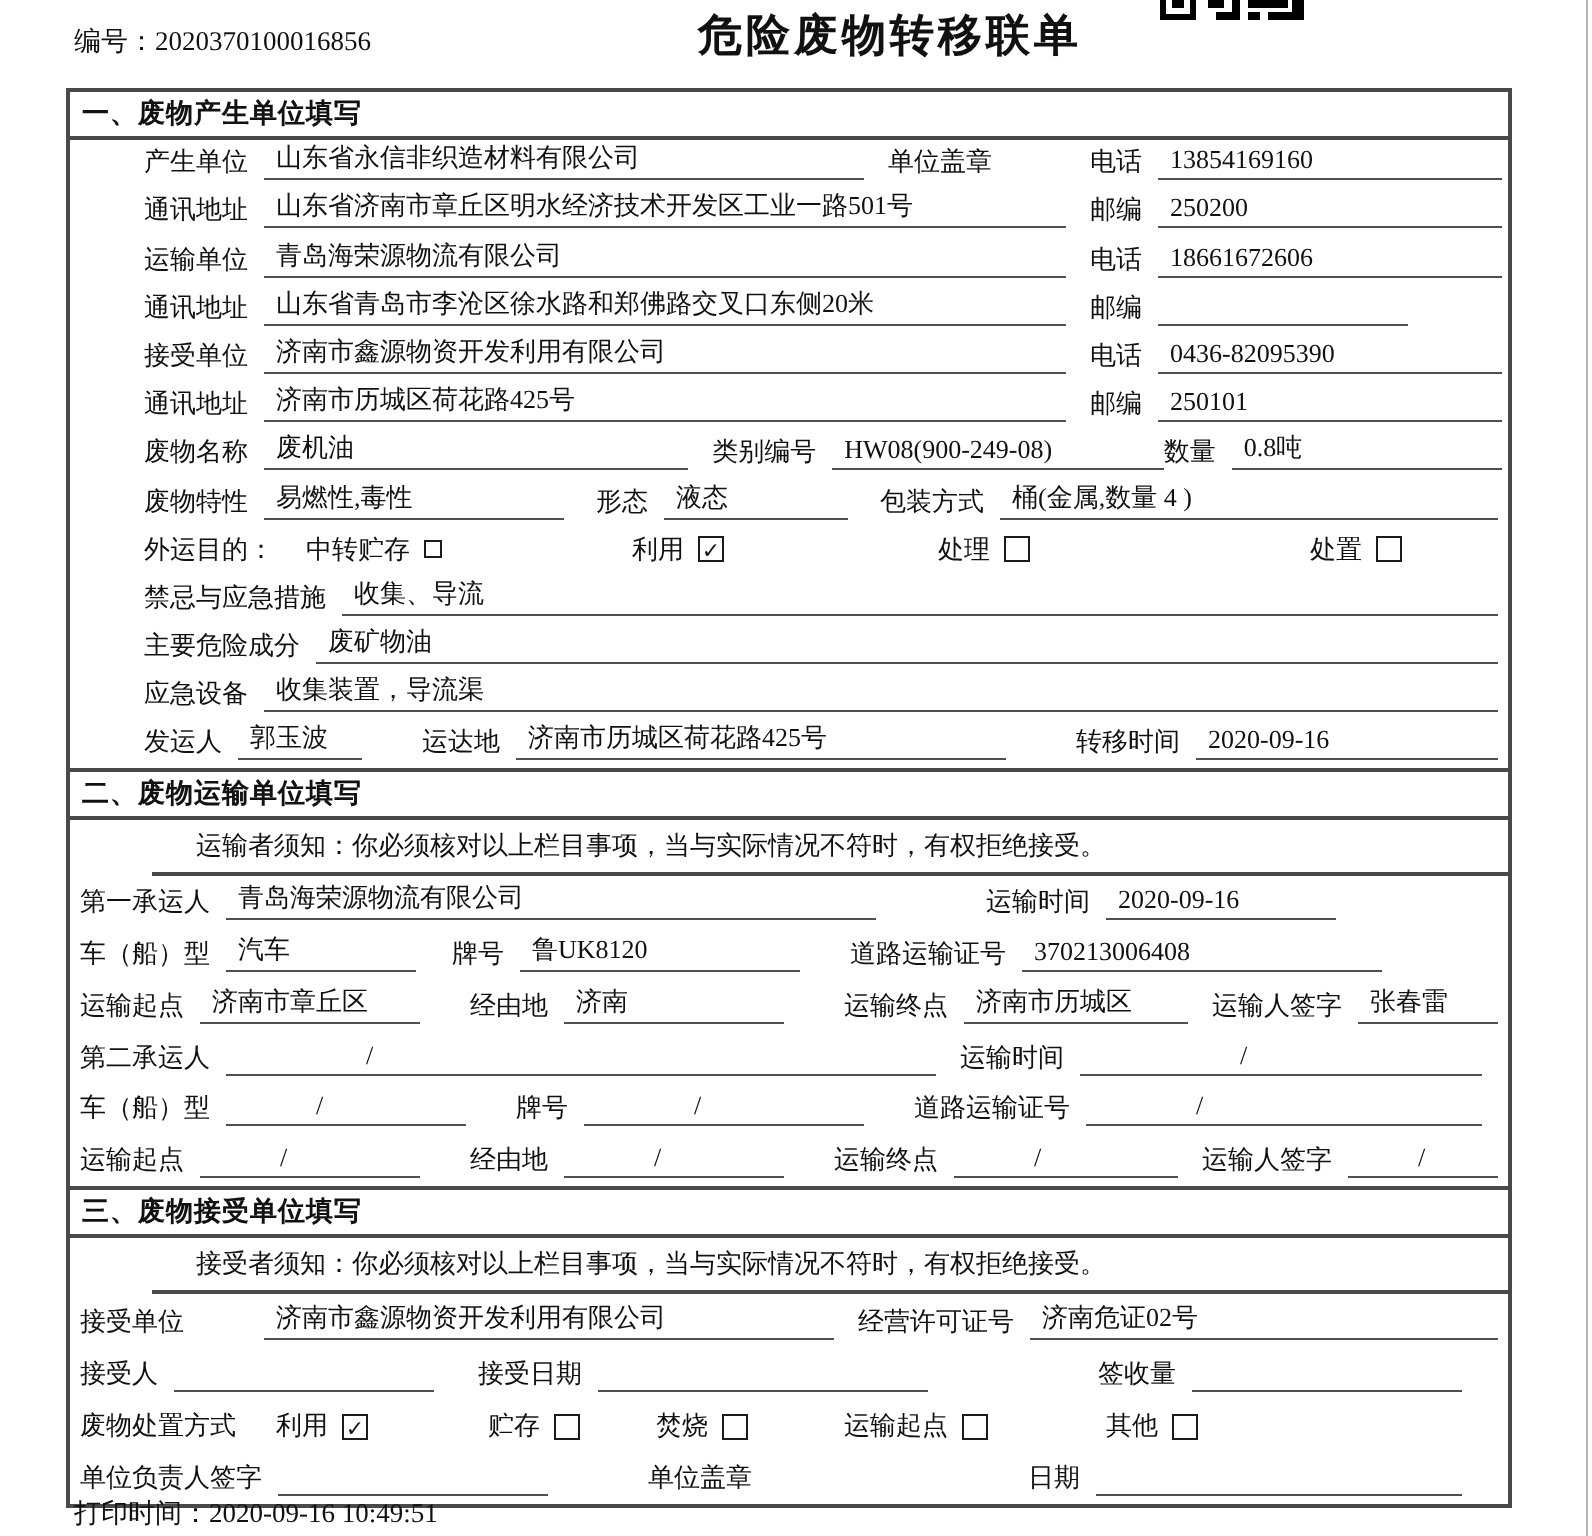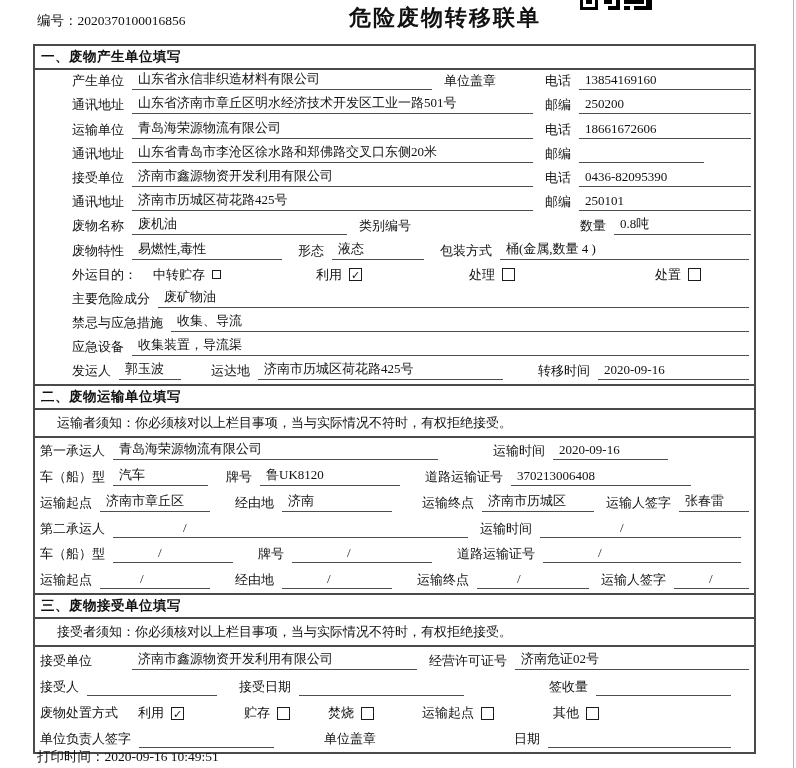--- a/index.html
+++ b/index.html
@@ -15,21 +15,21 @@
   .doc-title{position:absolute;left:300px;top:3px;width:290px;text-align:center;
     font-size:22px;font-weight:bold;letter-spacing:2px;white-space:nowrap;}
   .qr{position:absolute;left:580px;top:0;width:72px;height:10px;}
 
   .form{position:absolute;left:33px;top:44px;width:723px;}
   .sec{border:2px solid var(--bd);background:#fff;box-sizing:border-box;}
   .sec + .sec{margin-top:-2px;}
   .sec-title{height:22px;display:flex;align-items:center;padding-left:6px;
     font-weight:bold;font-size:13.5px;border-bottom:2px solid var(--bd);letter-spacing:.5px;}
   .notice{height:26px;display:flex;align-items:center;padding-left:22px;
-    border-bottom:2px solid var(--bd);white-space:nowrap;}
+    border-bottom:2px solid var(--bd);white-space:nowrap;margin-left:41px;}
   .row{display:flex;align-items:flex-end;padding:0 3px 4px 5px;box-sizing:border-box;}
   .s1 .row{height:24.2px;padding-left:37px;}
   .s2 .row{height:25.8px;}
   .s3 .row{height:26.3px;}
   .lbl{white-space:nowrap;margin-right:8px;}
   .val{border-bottom:1px solid var(--ul);padding:0 2px 1px 6px;white-space:nowrap;
     box-sizing:border-box;overflow:hidden;}
   .fill{flex:1 1 auto;min-width:0;margin-right:2px;}
   .grp{display:flex;align-items:center;white-space:nowrap;}
   .cb{width:13px;height:13px;border:1px solid #1c1c1c;margin-left:7px;display:inline-block;
@@ -106,20 +106,21 @@
       <span class="lbl">通讯地址</span>
       <span class="val fill">济南市历城区荷花路425号</span>
       <span class="lbl" style="margin-left:10px">邮编</span>
       <span class="val" style="width:172px">250101</span>
     </div>
 
     <div class="row">
       <span class="lbl">废物名称</span>
       <span class="val" style="width:215px">废机油</span>
       <span class="lbl" style="margin-left:12px">类别编号</span>
+      <span class="val" style="width:168px">HW08(900-249-08)</span>
       <span class="lbl" style="margin-left:auto">数量</span>
       <span class="val" style="width:137px">0.8吨</span>
     </div>
 
     <div class="row">
       <span class="lbl">废物特性</span>
       <span class="val" style="width:150px">易燃性,毒性</span>
       <span class="lbl" style="margin-left:16px">形态</span>
       <span class="val" style="width:92px">液态</span>
       <span class="lbl" style="margin-left:16px">包装方式</span>
@@ -140,27 +141,27 @@
         <span>处理</span>
         <span class="cb"></span>
       </span>
       <span class="grp" style="margin-left:140px">
         <span>处置</span>
         <span class="cb"></span>
       </span>
     </div>
 
     <div class="row">
+      <span class="lbl">禁忌与应急措施</span>
+      <span class="val fill">收集、导流</span>
+    </div>
+
+    <div class="row">
       <span class="lbl">主要危险成分</span>
       <span class="val fill">废矿物油</span>
-    </div>
-
-    <div class="row">
-      <span class="lbl">禁忌与应急措施</span>
-      <span class="val fill">收集、导流</span>
     </div>
 
     <div class="row">
       <span class="lbl">应急设备</span>
       <span class="val fill">收集装置，导流渠</span>
     </div>
 
     <div class="row">
       <span class="lbl">发运人</span>
       <span class="val" style="width:62px">郭玉波</span>

